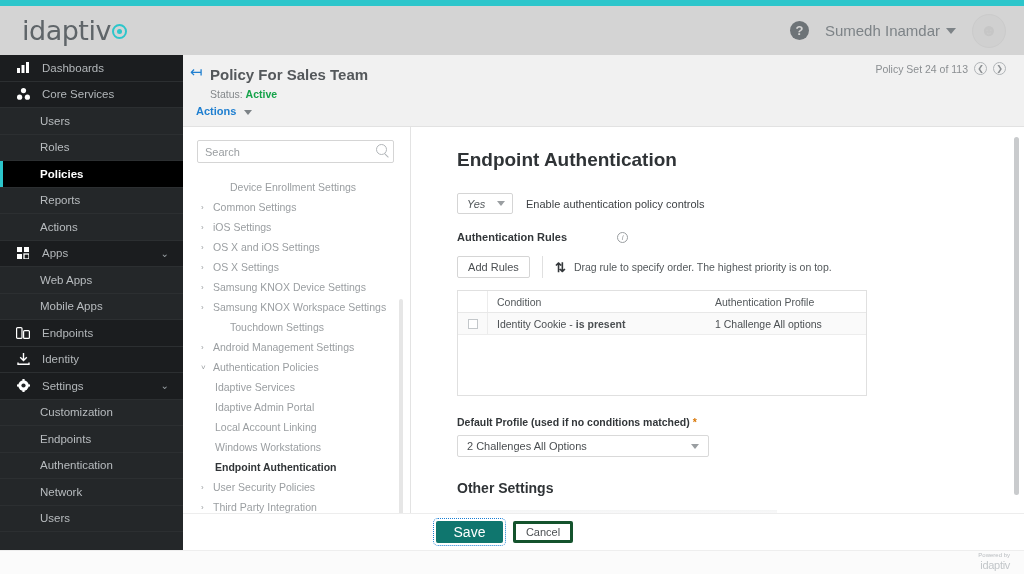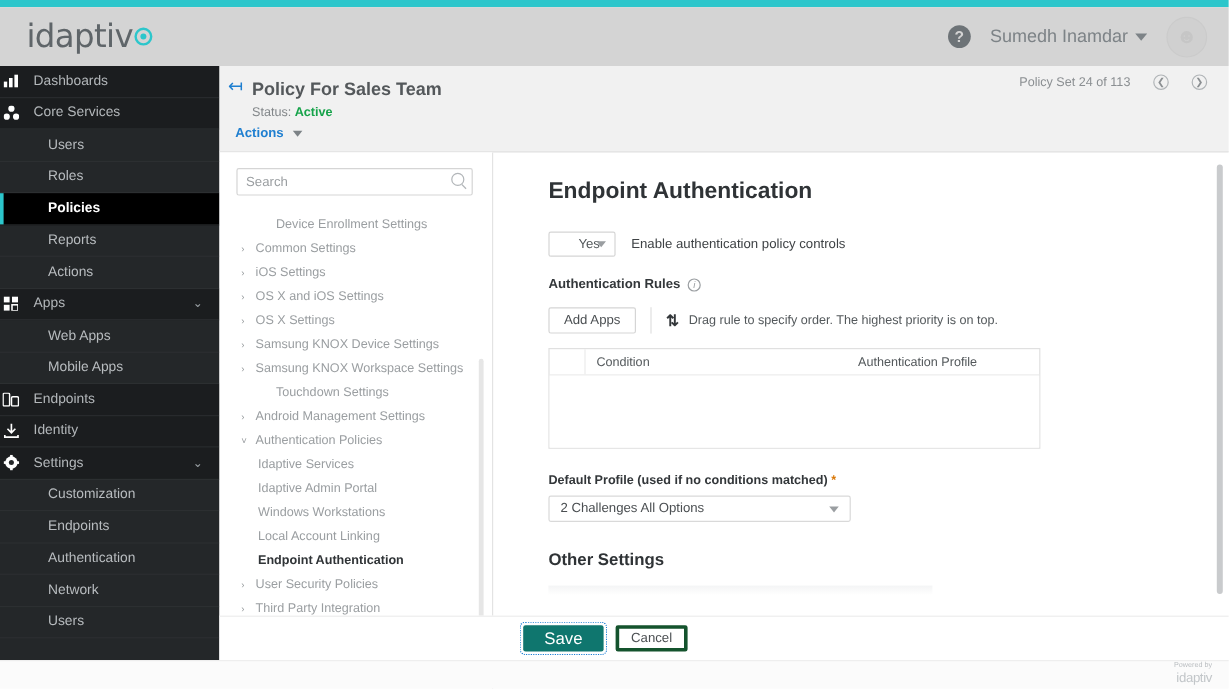--- a/index.html
+++ b/index.html
@@ -66,21 +66,21 @@
     color: #c6c6c6; font-size: 17px;
   }
 
   
   .sidebar {
     position: absolute; top: 55px; left: 0; width: 183px; height: 495px;
     background: #242729; overflow: hidden;
   }
   .nav-item {
     display: flex; align-items: center; height: 26.5px;
-    color: #b3b7ba; font-size: 11.5px;
+    padding-left: 14px; color: #b3b7ba; font-size: 11.5px;
     cursor: pointer; position: relative;
     border-bottom: 1px solid #2c2f31;
   }
   .nav-item.group { background: #1b1d1f; }
   .nav-item.sub { padding-left: 40px; color: #b8bcbf; }
   .nav-item.active {
     color: #ffffff; font-weight: bold; background: #000000;
   }
   .nav-item.active::before {
     content: ""; position: absolute; left: 0; top: 0; bottom: 0;
@@ -119,21 +119,21 @@
   .policy-actions {
     position: absolute; left: 13px; top: 50px;
     font-size: 11px; color: #1f7fd0; font-weight: bold; cursor: pointer;
   }
   .policy-actions .caret-down {
     border-top-color: #7d8387; margin-left: 5px;
     border-left-width: 4px; border-right-width: 4px; border-top-width: 5px;
   }
   .policy-set {
     position: absolute; right: 18px; top: 7px;
-    display: flex; align-items: center; gap: 19px;
+    display: flex; align-items: center; gap: 6px;
     font-size: 10.5px; color: #8b8f92;
   }
   .circ-btn {
     width: 13px; height: 13px; border-radius: 50%;
     border: 1px solid #b0b4b7; color: #8b8f92;
     font-size: 8px; display: flex; align-items: center;
     justify-content: center; cursor: pointer;
   }
 
   .content-row { display: flex; height: 447px; }
@@ -186,32 +186,33 @@
   .detail {
     flex: 1; position: relative; padding: 22px 0 0 46px;
     overflow: hidden;
   }
   .detail-title {
     font-size: 19px; font-weight: bold; color: #2f3336; margin-bottom: 22px;
   }
   .row-enable { display: flex; align-items: center; margin-bottom: 17px; }
   .mini-select {
     width: 56px; height: 21px; border: 1px solid #d5d5d5; border-radius: 2px;
-    font-size: 11px; color: #53585b; padding-left: 24px;
+    font-size: 11px; color: #53585b; padding-left: 9px;
     display: flex; align-items: center; position: relative; cursor: pointer;
     background: #fff;
+    font-style: italic;
   }
   .mini-select .caret-down {
     position: absolute; right: 7px; border-top-color: #9a9ea1;
     border-left-width: 4px; border-right-width: 4px; border-top-width: 5px;
   }
   .enable-label { font-size: 11px; color: #3e4245; margin-left: 13px; }
   .sec-label {
     font-size: 11px; font-weight: bold; color: #33373a;
-    display: flex; align-items: center; margin-bottom: 13px;
+    display: flex; align-items: center; margin-bottom: 13px; gap: 44px;
   }
   .info-icon {
     width: 11px; height: 11px; border: 1px solid #9a9ea1; border-radius: 50%;
     font-size: 8px; color: #9a9ea1; margin-left: 6px;
     display: flex; align-items: center; justify-content: center;
     font-style: italic; font-weight: normal; cursor: pointer;
   }
   .rule-bar { display: flex; align-items: center; margin-bottom: 12px; }
   .add-rule-btn {
     width: 73px; height: 22px; border: 1px solid #d5d5d5; border-radius: 2px;
@@ -504,24 +505,24 @@
               <span class="tw">˅</span>
               <span>Authentication Policies</span>
             </div>
           <div class="tree-item lvl2">
               <span>Idaptive Services</span>
             </div>
           <div class="tree-item lvl2">
               <span>Idaptive Admin Portal</span>
             </div>
           <div class="tree-item lvl2">
+              <span>Local Account Linking</span>
+            </div>
+          <div class="tree-item lvl2">
               <span>Windows Workstations</span>
-            </div>
-          <div class="tree-item lvl2">
-              <span>Local Account Linking</span>
             </div>
           <div class="tree-item lvl2 selected">
               <span>Endpoint Authentication</span>
             </div>
           <div class="tree-item">
               <span class="tw">›</span>
               <span>User Security Policies</span>
             </div>
           <div class="tree-item">
               <span class="tw">›</span>
@@ -545,32 +546,41 @@
           </div>
           <span class="enable-label">Enable authentication policy controls</span>
         </div>
 
         <div class="sec-label">
           <span>Authentication Rules</span>
           <span class="info-icon">i</span>
         </div>
 
         <div class="rule-bar">
-          <button class="add-rule-btn">Add Apps</button>
+          <button class="add-rule-btn">Add Rules</button>
           <div class="vdiv"></div>
           <span class="drag-icon">⇅</span>
           <span class="drag-hint">Drag rule to specify order. The highest priority is on top.</span>
         </div>
 
         <div class="rules-table">
           <div class="tbl-head">
             <div class="cell-chk"></div>
             <div class="cell-cond">Condition</div>
             <div class="cell-prof">Authentication Profile</div>
           </div>
+          <div class="tbl-row">
+            <div class="cell-chk">
+              <span class="chkbox"></span>
+            </div>
+            <div class="cell-cond">
+              <span>Identity Cookie - </span><b>is present</b>
+            </div>
+            <div class="cell-prof">1 Challenge All options</div>
+          </div>
           <div class="tbl-body-fill"></div>
         </div>
 
         <div class="field-label">
           <span>Default Profile (used if no conditions matched)</span><span class="req-star">*</span>
         </div>
         <div class="wide-select">
           <span>2 Challenges All Options</span>
           <span class="caret-down"></span>
         </div>

